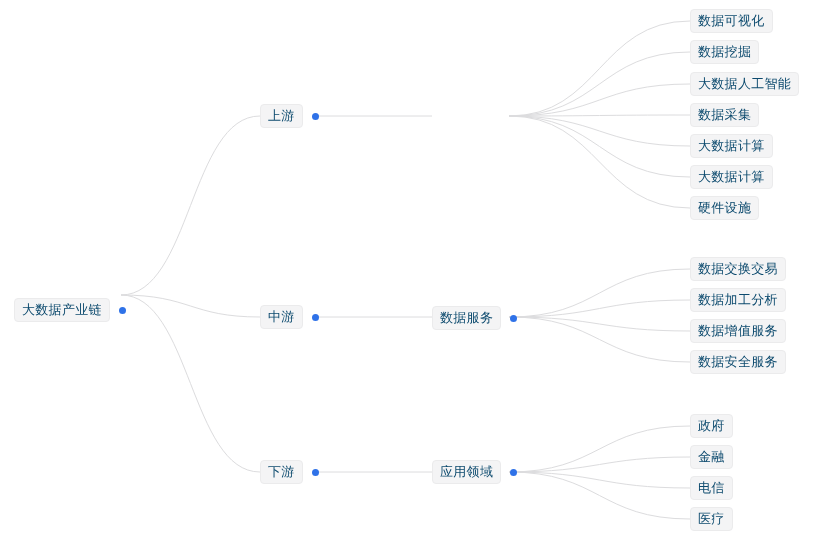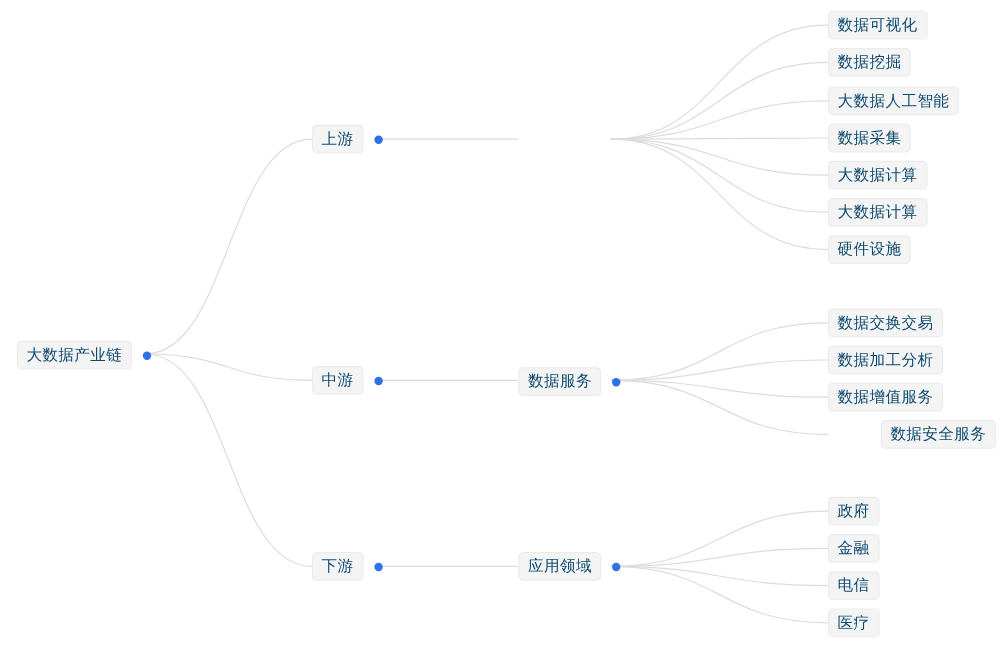--- a/index.html
+++ b/index.html
@@ -83,21 +83,21 @@
       <path d="M509,317C599.5,317 599.5,269 690,269" fill="none" stroke="#dcdcde" stroke-width="1"></path>
       <path d="M509,317C599.5,317 599.5,300 690,300" fill="none" stroke="#dcdcde" stroke-width="1"></path>
       <path d="M509,317C599.5,317 599.5,331 690,331" fill="none" stroke="#dcdcde" stroke-width="1"></path>
       <path d="M509,317C599.5,317 599.5,362 690,362" fill="none" stroke="#dcdcde" stroke-width="1"></path>
       <path d="M509,472C599.5,472 599.5,426 690,426" fill="none" stroke="#dcdcde" stroke-width="1"></path>
       <path d="M509,472C599.5,472 599.5,457 690,457" fill="none" stroke="#dcdcde" stroke-width="1"></path>
       <path d="M509,472C599.5,472 599.5,488 690,488" fill="none" stroke="#dcdcde" stroke-width="1"></path>
       <path d="M509,472C599.5,472 599.5,519 690,519" fill="none" stroke="#dcdcde" stroke-width="1"></path>
     </svg>
   <div id="node-layer">
-      <div class="node" style="left: 14px; top: 296px;">
+      <div class="node" style="left: 14px; top: 310px;">
         <span class="node-label">大数据产业链</span>
         <span class="node-dot" style="background: rgb(47, 114, 232);"></span>
       </div>
       <div class="node" style="left: 260px; top: 116px;">
         <span class="node-label">上游</span>
         <span class="node-dot" style="background: rgb(47, 114, 232);"></span>
       </div>
       <div class="node" style="left: 260px; top: 317px;">
         <span class="node-label">中游</span>
         <span class="node-dot" style="background: rgb(47, 114, 232);"></span>
@@ -137,21 +137,21 @@
       </div>
       <div class="node leaf" style="left: 690px; top: 269px; text-align: right;">
         <span class="node-label">数据交换交易</span>
       </div>
       <div class="node leaf" style="left: 690px; top: 300px;">
         <span class="node-label">数据加工分析</span>
       </div>
       <div class="node leaf" style="left: 690px; top: 331px; justify-content: flex-end;">
         <span class="node-label">数据增值服务</span>
       </div>
-      <div class="node leaf" style="left: 690px; top: 362px; margin-left: 44px;">
+      <div class="node leaf" style="left: 690px; top: 362px;">
         <span class="node-label">数据安全服务</span>
       </div>
       <div class="node leaf" style="left: 690px; top: 426px;">
         <span class="node-label">政府</span>
       </div>
       <div class="node leaf" style="left: 690px; top: 457px;">
         <span class="node-label">金融</span>
       </div>
       <div class="node leaf" style="left: 690px; top: 488px;">
         <span class="node-label">电信</span>

